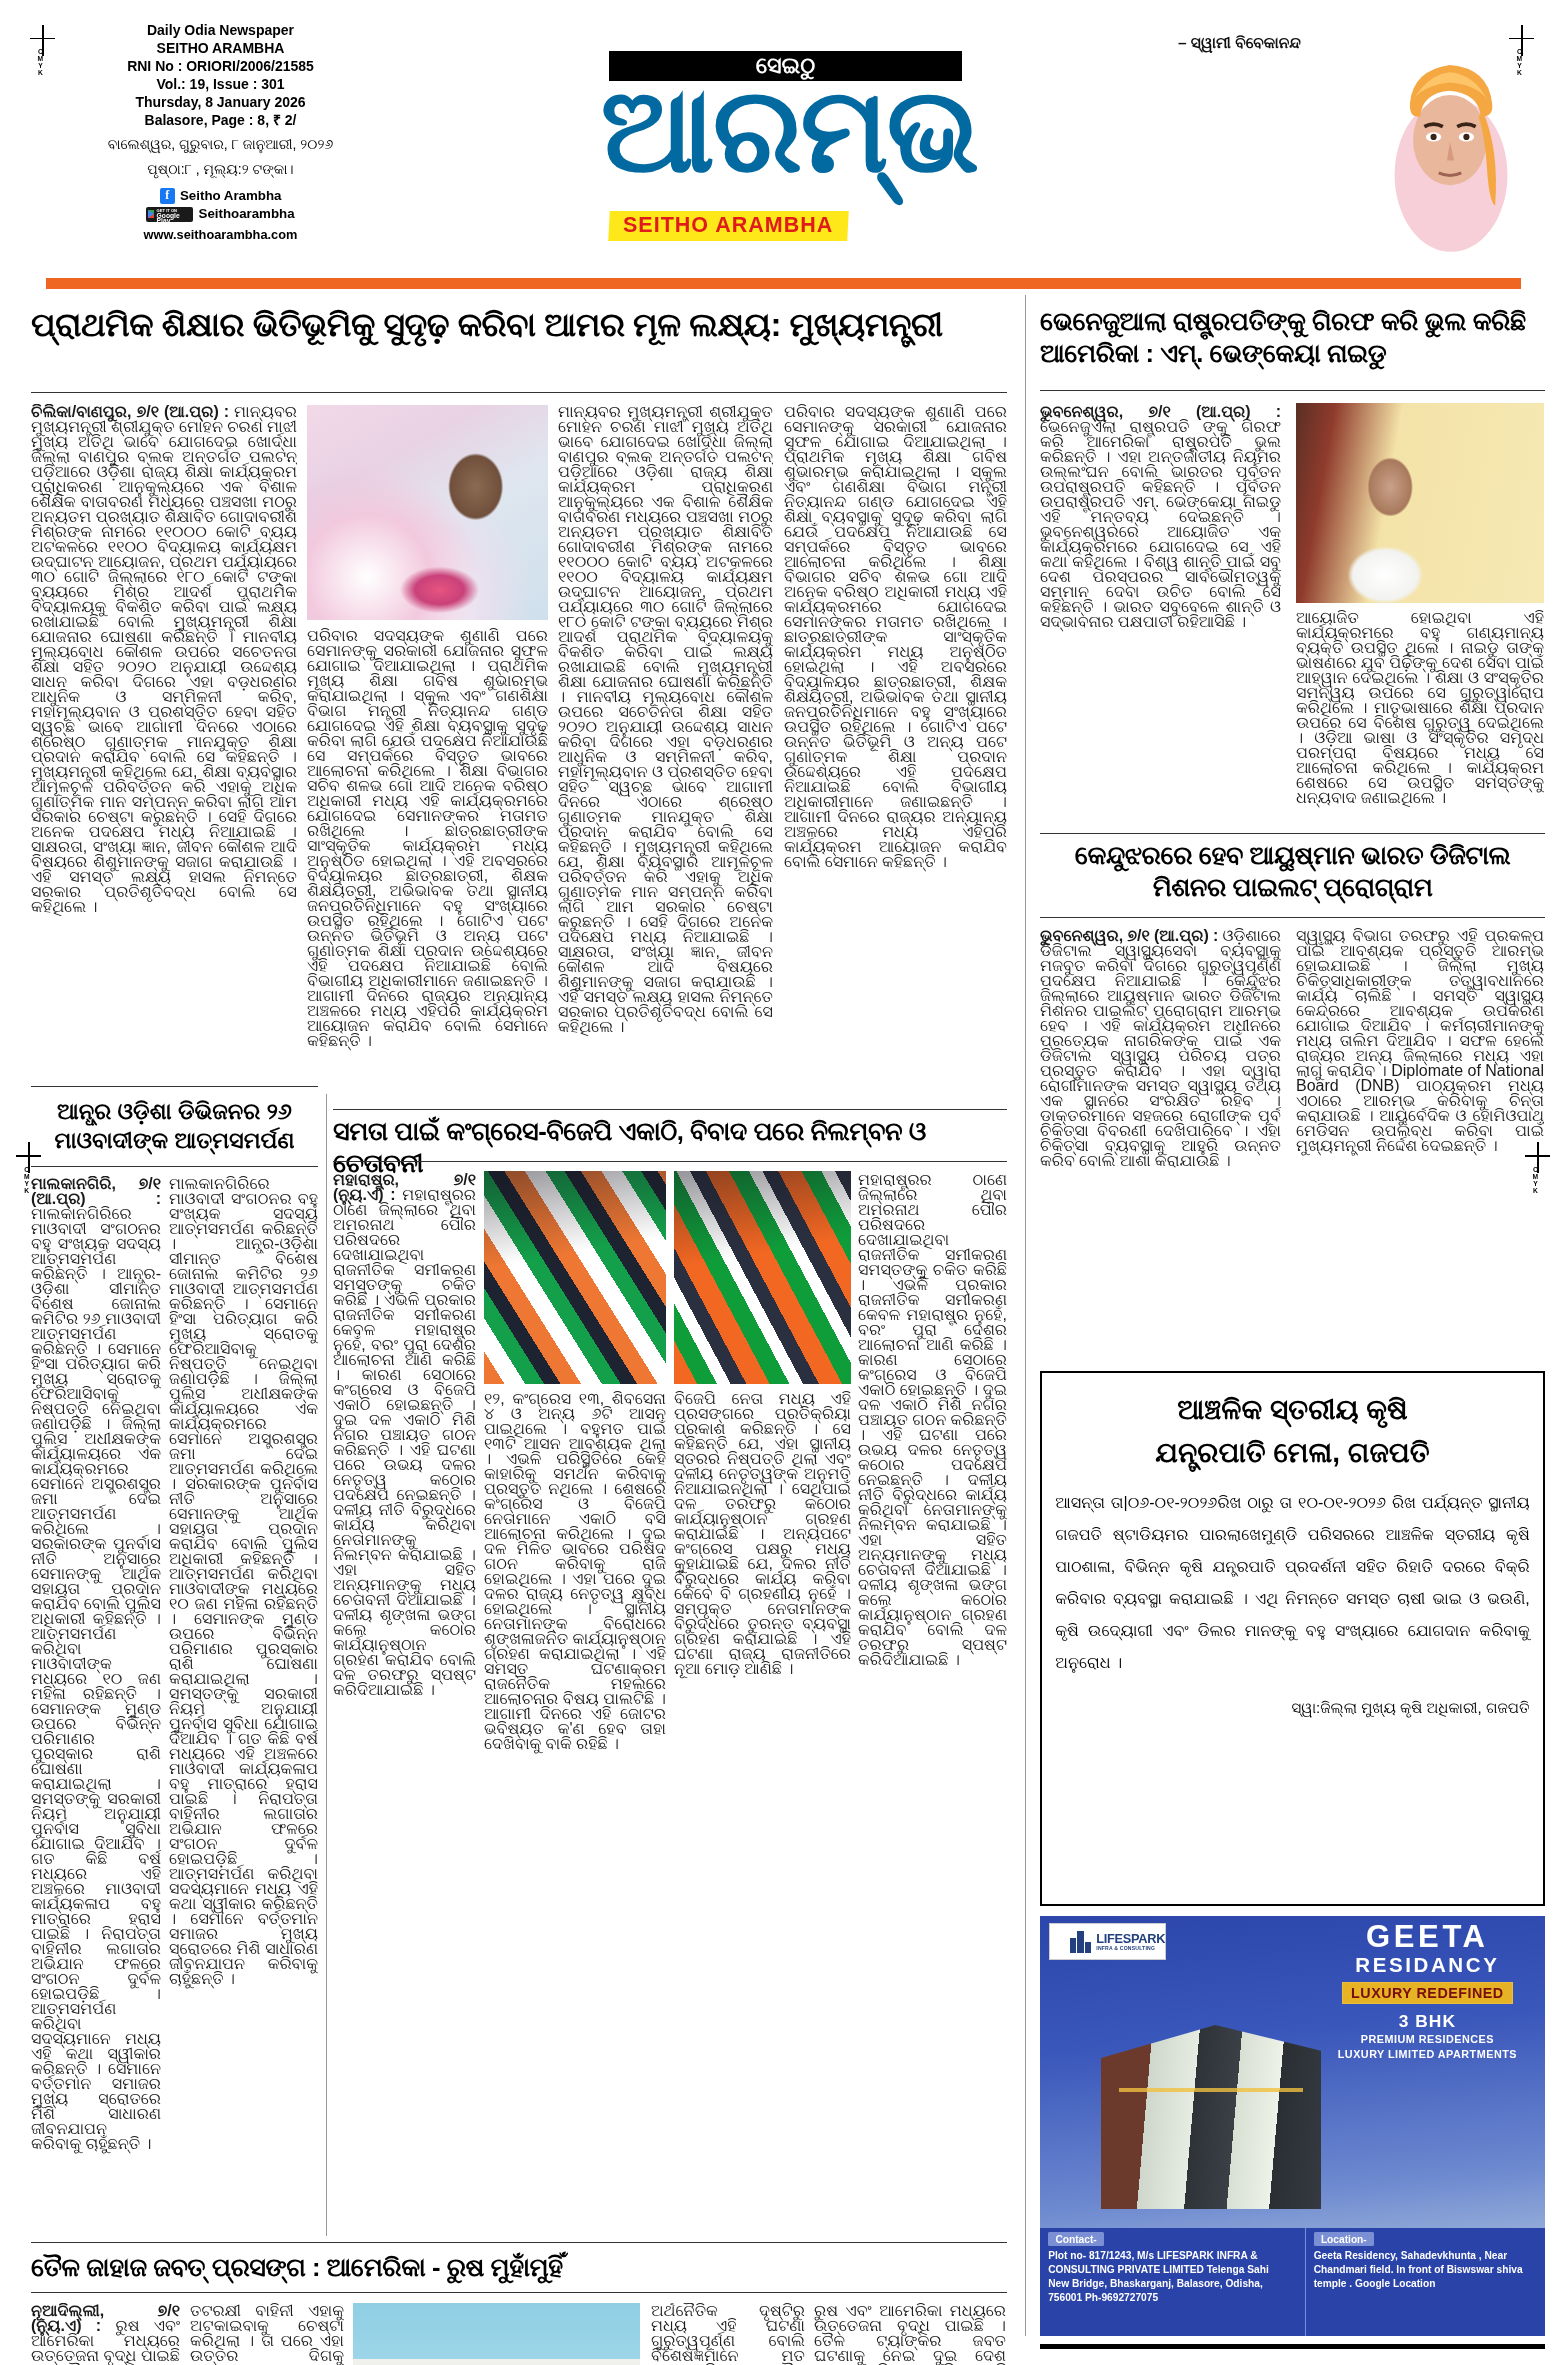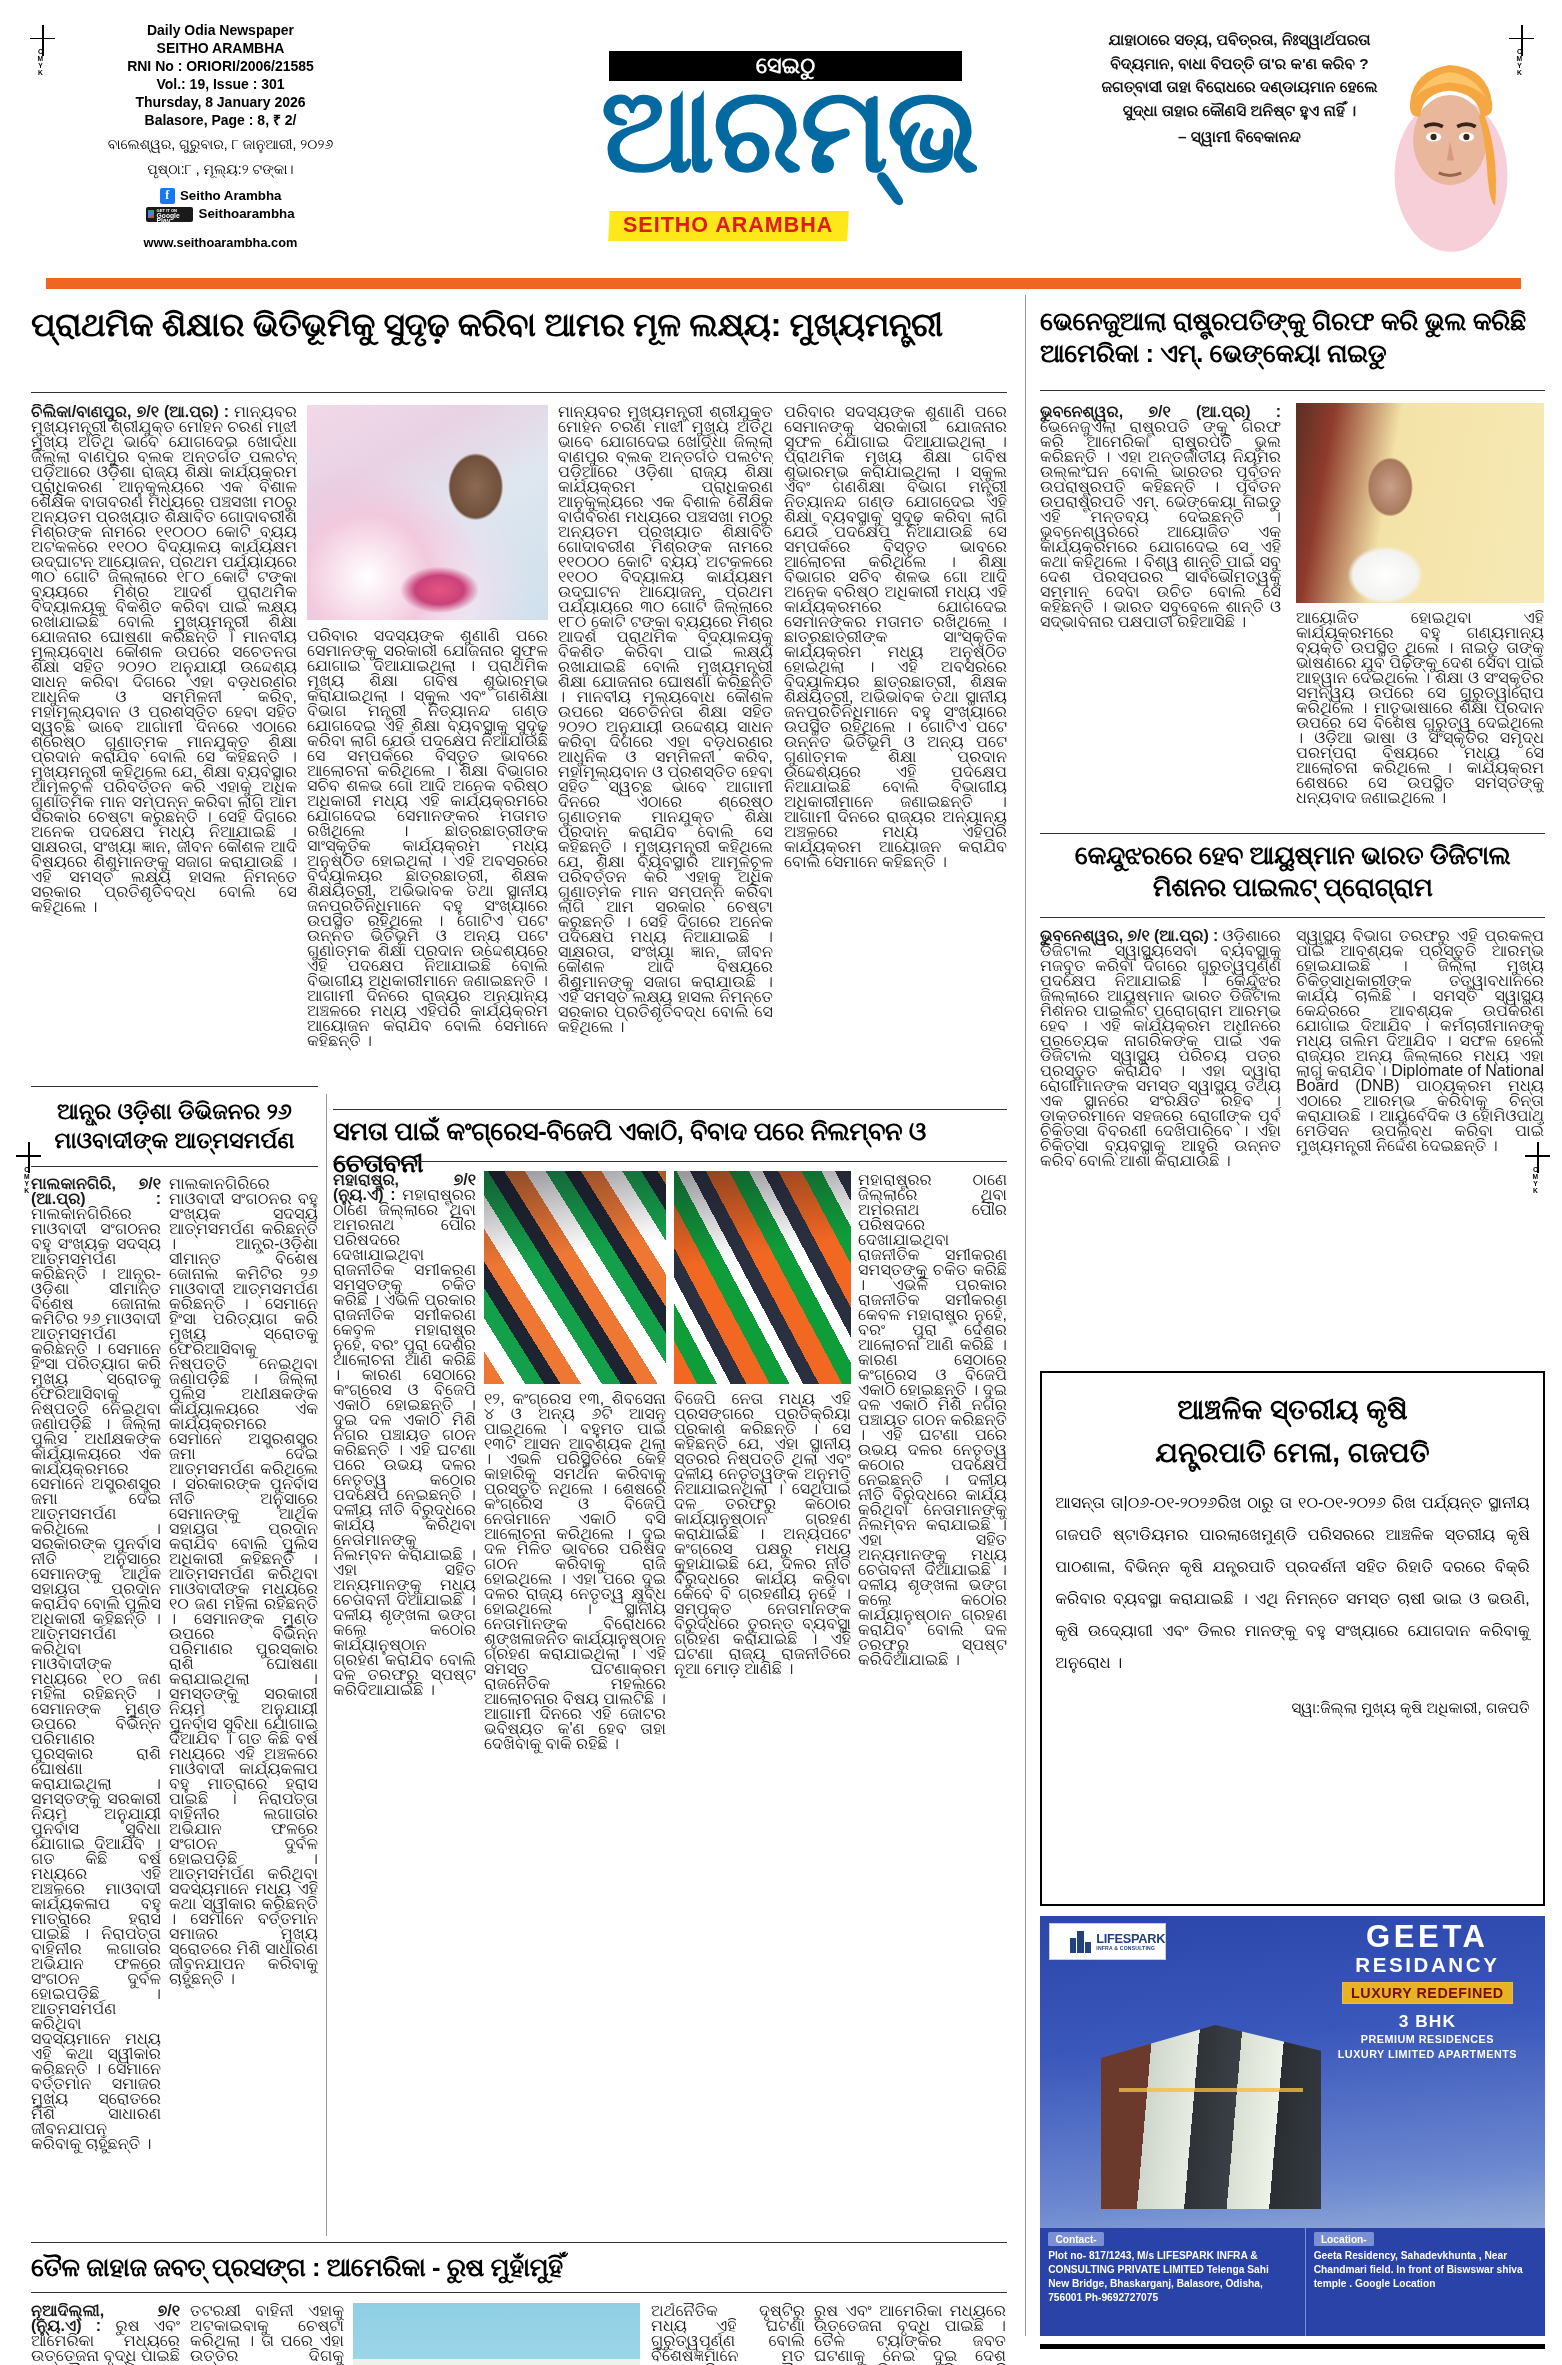--- a/index.html
+++ b/index.html
@@ -31,21 +31,21 @@
   .hdr-social { margin-top: 7.2px; font-size: 13.3px; line-height: 18.4px; font-weight: 600; }
   .hdr-social .row { display: flex; align-items: center; justify-content: center; gap: 5.1px; }
   .fb-ico { width: 15.4px; height: 15.4px; background: #1877f2; border-radius: 2px; color: #fff;
             font-size: 11.8px; font-weight: 700; line-height: 15.4px; text-align: center;
             font-family: "Liberation Serif", serif; }
   .gp-ico { width: 47px; height: 15.4px; background: #1a1a1a; border-radius: 2px; color: #fff;
             font-size: 4.6px; line-height: 5.1px; text-align: left; padding: 1.5px 2px 0 10.2px; position: relative; }
   .gp-ico .tri { position: absolute; left: 2px; top: 3.1px; width: 0; height: 0;
                  border-top: 4.6px solid #34a853; border-bottom: 4.6px solid #ea4335;
                  border-left: 6.7px solid #4285f4; }
-  .hdr-web { font-size: 12.8px; font-weight: 600; margin-top: 10px; }
+  .hdr-web { font-size: 12.8px; font-weight: 600; margin-top: 2px; }
 
   
   .masthead { position: absolute; left: 548px; top: 10.2px; width: 471px; height: 241px; }
   .mh-black { position: absolute; left: 61px; top: 41px; width: 353px; height: 30px;
               background: #000; }
   .mh-small { position: absolute; left: 0; top: 0; width: 353px; height: 30px; color: #fff;
               font-size: 22.5px; line-height: 30px; text-align: center; font-weight: 700; }
   .mh-big { position: absolute; left: 36px; top: 61px; width: 410px; font-size: 118px;
             line-height: 118px; font-weight: 900; color: #0369a1; letter-spacing: -2px;
             text-align: center; }
@@ -234,21 +234,20 @@
       <div class="mh-black">
         <div class="mh-small">ସେଇଠୁ</div>
       </div>
       <div class="mh-big">ଆରମ୍ଭ</div>
       <div class="mh-yellow">
         <span>SEITHO ARAMBHA</span>
       </div>
     </div>
 
     <div class="quote">
-      <div>ଯାହାଠାରେ ସତ୍ୟ, ପବିତ୍ରତା, ନିଃସ୍ୱାର୍ଥପରତା ବିଦ୍ୟମାନ, ବାଧା ବିପତ୍ତି ତା'ର କ'ଣ କରିବ ? ଜଗତ୍‌ବାସୀ ତାହା ବିରୋଧରେ ଦଣ୍ଡାୟମାନ ହେଲେ ସୁଦ୍ଧା ତାହାର କୌଣସି ଅନିଷ୍ଟ ହୁଏ ନାହିଁ ।</div>
       <div class="attr">– ସ୍ୱାମୀ ବିବେକାନନ୍ଦ</div>
     </div>
 
     <div class="swami">
       <svg viewBox="0 0 300 460" width="154" height="236">
         <ellipse cx="152" cy="300" rx="110" ry="150" fill="#f7cfd8"></ellipse>
         <ellipse cx="150" cy="232" rx="72" ry="88" fill="#e9b79c"></ellipse>
         <path d="M72 160 Q78 96 150 86 Q224 92 232 160 Q236 188 210 186 Q206 142 150 136 Q96 140 92 186 Q70 190 72 160Z" fill="#f5a742"></path>
         <path d="M80 150 Q110 104 150 100 Q196 104 222 152 Q200 124 150 120 Q104 124 80 150Z" fill="#fdc468"></path>
         <path d="M214 176 Q246 250 238 360 Q226 352 222 286 Q218 224 206 186Z" fill="#f5a742"></path>

